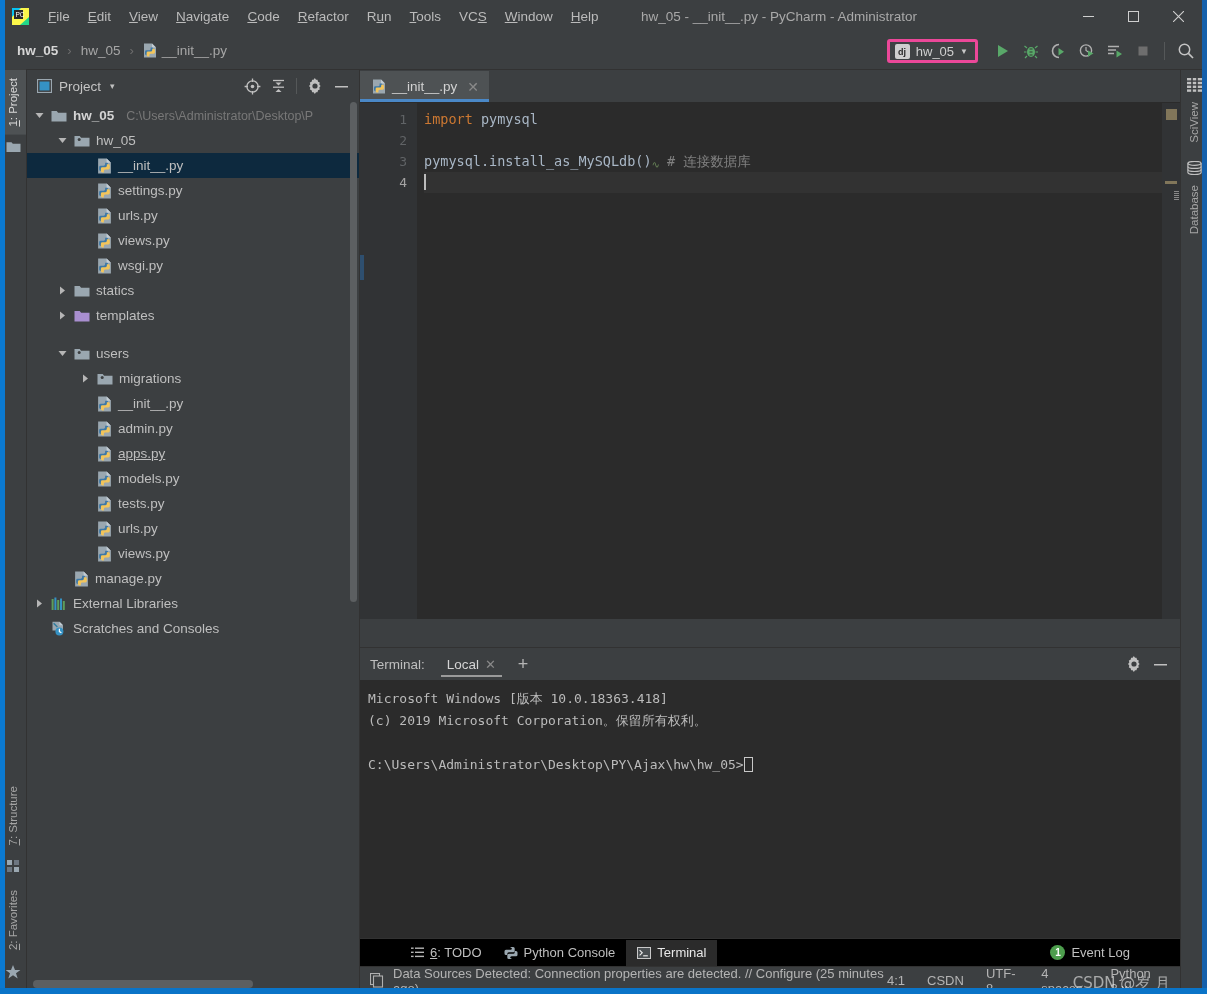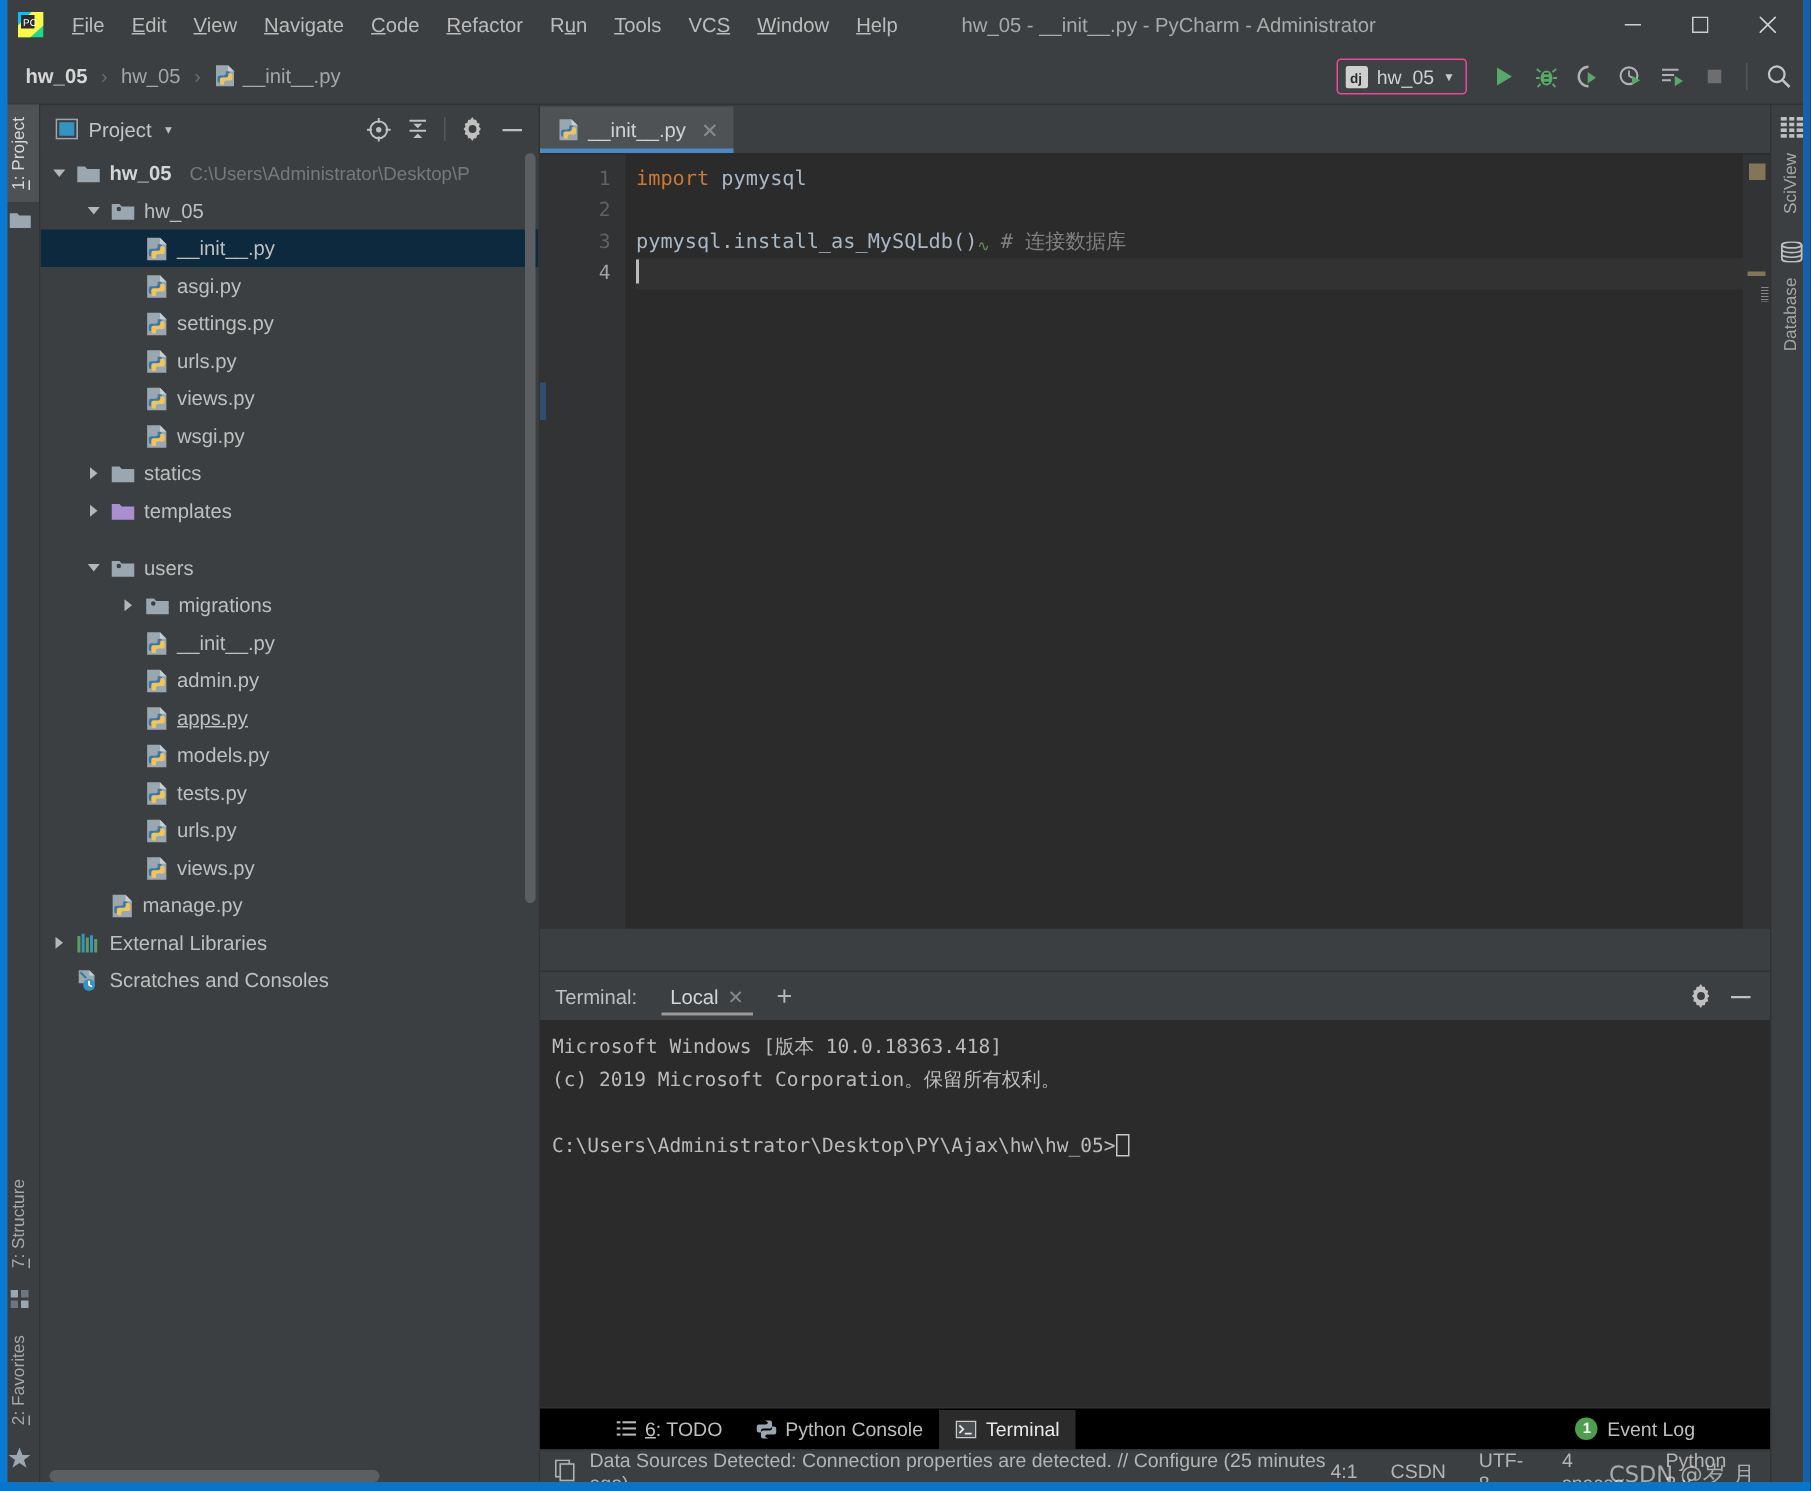--- a/index.html
+++ b/index.html
@@ -70,21 +70,21 @@
   .crumb.bold { color: #d6d6d6; font-weight: bold; }
   .crumb-sep { color: #6d6d6d; font-size: 13px; padding: 0 4px; }
   .crumb-file { display: flex; align-items: center; gap: 5px; }
 
   .toolbar-right {
     position: absolute; right: 8px; top: 0; height: 38px;
     display: flex; align-items: center; gap: 2px;
   }
   .run-config {
     display: flex; align-items: center; gap: 6px;
-    border: 1px solid #ec4899; border-radius: 3px;
+    border: 3px solid #ec4899; border-radius: 3px;
     height: 24px; padding: 0 7px 0 5px; margin-right: 10px;
     background: #3f4244;
   }
   .run-config-label { font-size: 13px; color: #d0d0d0; }
   .tb-icon {
     width: 26px; height: 26px; display: flex; align-items: center;
     justify-content: center;
   }
   .tb-div { width: 1px; height: 18px; background: #555859; margin: 0 6px; }
 
@@ -590,34 +590,20 @@
             <span class="twist"></span>
             <span class="tlabel">
               <span style="display: flex;">
                 <svg width="15" height="16" viewBox="0 0 14 15">
                   <path d="M1 0.5 h8 l4 4 v10 h-12 Z" fill="#9aa7b0"></path>
                   <path d="M9 0.5 l4 4 h-4 Z" fill="#c3cdd4"></path>
                   <path d="M5.5 4.5 h3.5 a1.4 1.4 0 0 1 1.4 1.4 v2.1 a1.4 1.4 0 0 1 -1.4 1.4 h-2.8 a1.4 1.4 0 0 0 -1.4 1.4 v1.4 h-1.4 a1.4 1.4 0 0 1 -1.4 -1.4 v-2.1 a1.4 1.4 0 0 1 1.4 -1.4 h2.8 a1.4 1.4 0 0 0 1.4 -1.4 v-1.4 Z" fill="#3c78a8"></path>
                   <path d="M8.5 13.5 h-3.5 a1.4 1.4 0 0 1 -1.4 -1.4 v-2.1 a1.4 1.4 0 0 1 1.4 -1.4 h2.8 a1.4 1.4 0 0 0 1.4 -1.4 v-1.4 h1.4 a1.4 1.4 0 0 1 1.4 1.4 v2.1 a1.4 1.4 0 0 1 -1.4 1.4 h-2.8 a1.4 1.4 0 0 0 -1.4 1.4 v1.4 Z" fill="#f2c55c"></path>
                 </svg>
               </span>
-              <span class="tname">asgi.py</span>
-            </span>
-          </div>
-          <div class="trow" style="padding-left: 52px;">
-            <span class="twist"></span>
-            <span class="tlabel">
-              <span style="display: flex;">
-                <svg width="15" height="16" viewBox="0 0 14 15">
-                  <path d="M1 0.5 h8 l4 4 v10 h-12 Z" fill="#9aa7b0"></path>
-                  <path d="M9 0.5 l4 4 h-4 Z" fill="#c3cdd4"></path>
-                  <path d="M5.5 4.5 h3.5 a1.4 1.4 0 0 1 1.4 1.4 v2.1 a1.4 1.4 0 0 1 -1.4 1.4 h-2.8 a1.4 1.4 0 0 0 -1.4 1.4 v1.4 h-1.4 a1.4 1.4 0 0 1 -1.4 -1.4 v-2.1 a1.4 1.4 0 0 1 1.4 -1.4 h2.8 a1.4 1.4 0 0 0 1.4 -1.4 v-1.4 Z" fill="#3c78a8"></path>
-                  <path d="M8.5 13.5 h-3.5 a1.4 1.4 0 0 1 -1.4 -1.4 v-2.1 a1.4 1.4 0 0 1 1.4 -1.4 h2.8 a1.4 1.4 0 0 0 1.4 -1.4 v-1.4 h1.4 a1.4 1.4 0 0 1 1.4 1.4 v2.1 a1.4 1.4 0 0 1 -1.4 1.4 h-2.8 a1.4 1.4 0 0 0 -1.4 1.4 v1.4 Z" fill="#f2c55c"></path>
-                </svg>
-              </span>
               <span class="tname">settings.py</span>
             </span>
           </div>
           <div class="trow" style="padding-left: 52px;">
             <span class="twist"></span>
             <span class="tlabel">
               <span style="display: flex;">
                 <svg width="15" height="16" viewBox="0 0 14 15">
                   <path d="M1 0.5 h8 l4 4 v10 h-12 Z" fill="#9aa7b0"></path>
                   <path d="M9 0.5 l4 4 h-4 Z" fill="#c3cdd4"></path>

